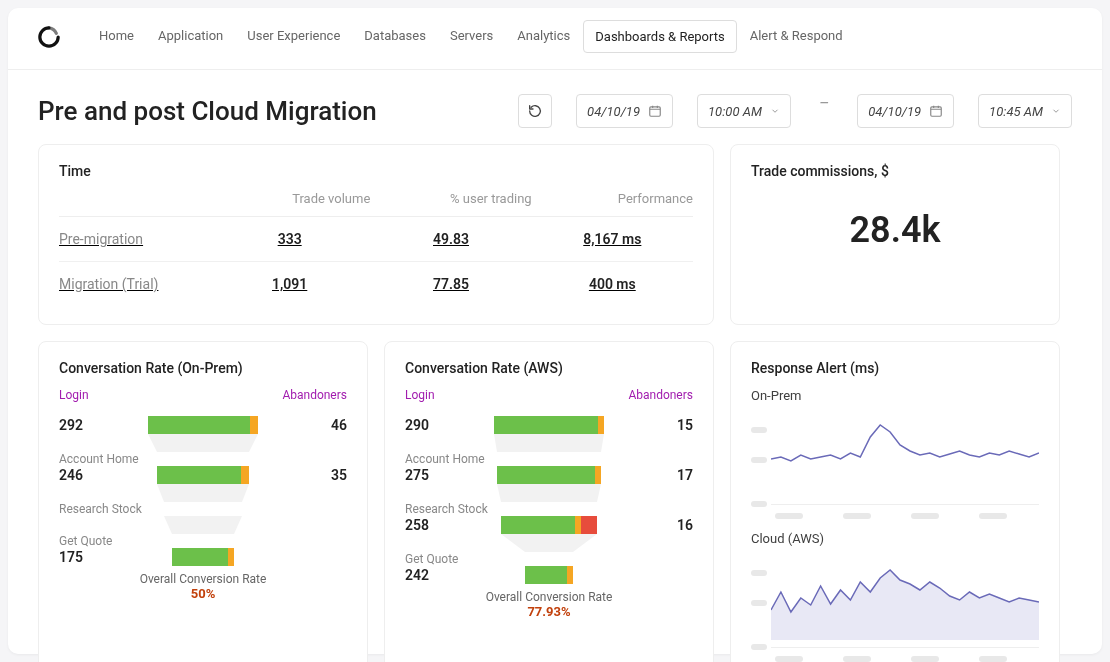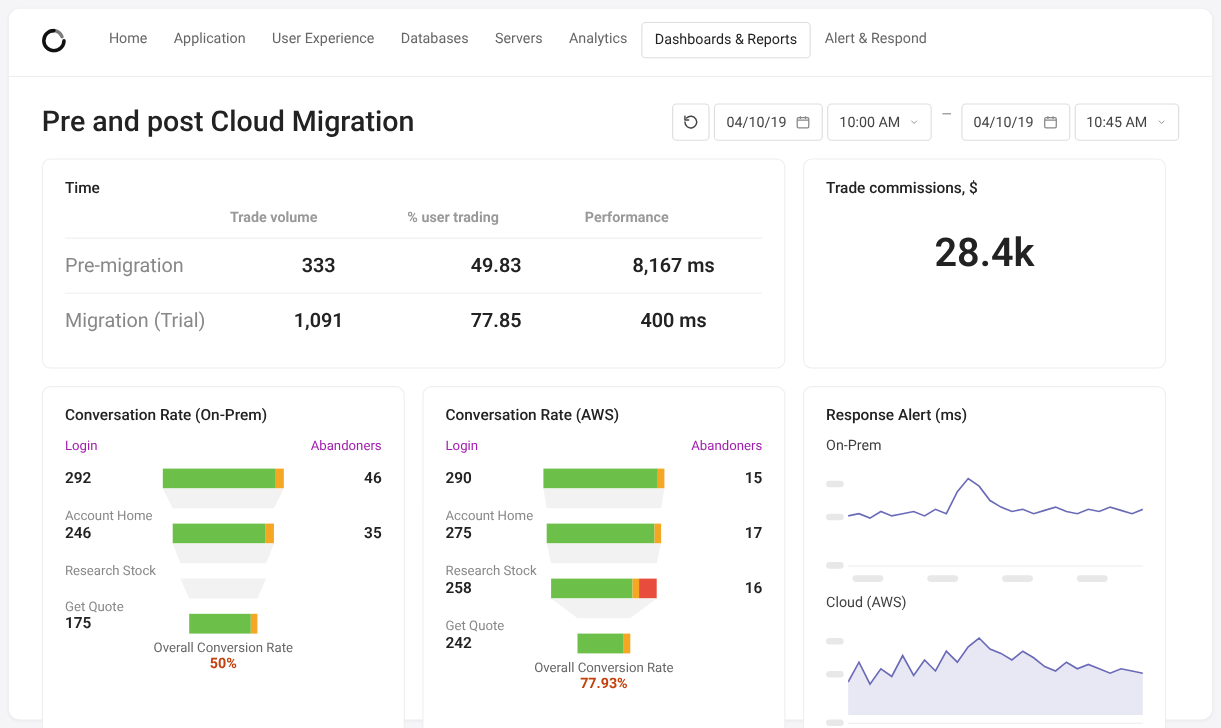--- a/index.html
+++ b/index.html
@@ -5,31 +5,31 @@
 * { box-sizing: border-box; margin: 0; padding: 0; }
 body { font-family: -apple-system, BlinkMacSystemFont, "Segoe UI", Roboto, sans-serif; background: #f5f5f7; width: 1110px; height: 662px; overflow: hidden; }
 .container { background: #fff; border-radius: 10px; margin: 8px; box-shadow: 0 1px 3px rgba(0,0,0,0.05); height: 646px; }
 .topnav { display: flex; align-items: center; padding: 12px 30px 16px 30px; border-bottom: 1px solid #eee; }
 .logo { width: 22px; height: 22px; margin-right: 28px; }
 .navitems { display: flex; gap: 2px; }
 .navitem { font-size: 13px; color: #666; padding: 8px 11px; cursor: pointer; border-radius: 4px; }
 .navitem.active { color: #222; border: 1px solid #ddd; }
 .header { display: flex; align-items: center; justify-content: space-between; padding: 24px 30px 16px 30px; }
 .title { font-size: 26px; font-weight: 500; color: #222; }
-.controls { display: flex; gap: 4px; }
+.controls { display: flex; gap: 24px; font-style: italic; }
 .iconbtn { width: 34px; height: 34px; border: 1px solid #ddd; border-radius: 4px; display: flex; align-items: center; justify-content: center; cursor: pointer; background: #fff; }
 .dateinput, .timeinput { height: 34px; border: 1px solid #ddd; border-radius: 4px; display: flex; align-items: center; padding: 0 10px; font-size: 13px; color: #444; background: #fff; cursor: pointer; gap: 8px; }
 .dash { color: #999; padding: 0 4px; }
 .grid { display: grid; grid-template-columns: 330px 330px 330px; gap: 16px; padding: 0 30px; }
 .card { background: #fff; border: 1px solid #eee; border-radius: 8px; padding: 18px 20px; }
 .card-wide { grid-column: 1 / 3; }
 .card-title { font-size: 14px; font-weight: 500; color: #222; margin-bottom: 12px; }
 .kpi-header { display: grid; grid-template-columns: 150px 1fr 1fr 1fr; font-size: 13px; color: #999; padding-bottom: 10px; border-bottom: 1px solid #eee; }
-.kpi-header > div:not(:first-child) { text-align: left; font-weight: bold; }
-.kpi-row { display: grid; grid-template-columns: 150px 1fr 1fr 1fr; font-size: 18px; padding: 14px 0; border-bottom: 1px solid #f0f0f0; }
+.kpi-header > div:not(:first-child) { text-align: right; }
+.kpi-row { display: grid; grid-template-columns: 150px 1fr 1fr 1fr; font-size: 14px; padding: 14px 0; border-bottom: 1px solid #f0f0f0; text-decoration: underline; }
 .kpi-row:last-child { border-bottom: none; }
 .kpi-label { color: #888; }
 .kpi-val { text-align: center; font-weight: 600; color: #222; }
 .bignum { font-size: 36px; font-weight: 600; text-align: center; padding: 18px 0 12px 0; color: #222; }
 .funnel-head { display: flex; justify-content: space-between; font-size: 12px; color: #a21caf; margin-bottom: 14px; }
 .funnel-label { font-size: 12px; color: #888; }
 .funnel-row { display: flex; align-items: center; justify-content: center; }
 .funnel-num { font-size: 14px; font-weight: 600; color: #222; width: 40px; }
 .funnel-num.right { text-align: right; }
 .funnel-bar-wrap { flex: 1; display: flex; justify-content: center; height: 18px; margin: 0 8px; position: relative; }

